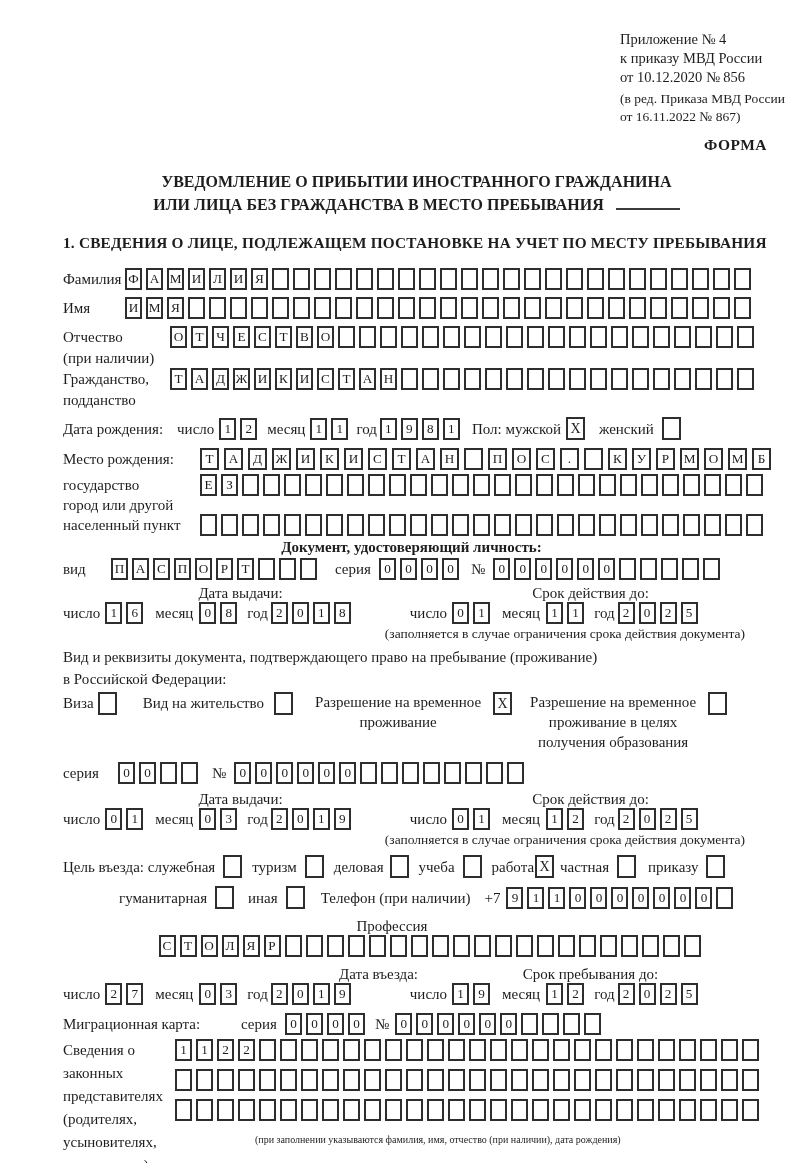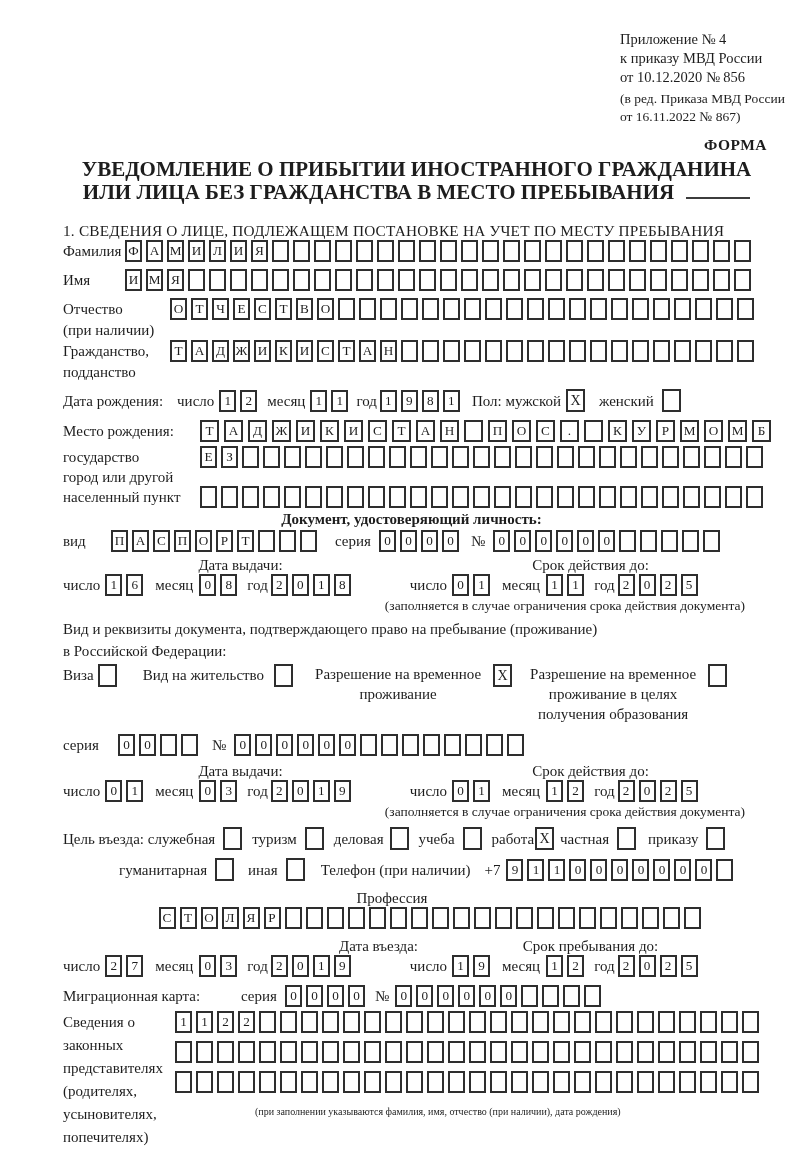--- a/index.html
+++ b/index.html
@@ -5,23 +5,23 @@
   html,body{margin:0;padding:0;background:#ffffff;}
   .page{
     position:relative;width:800px;height:1163px;box-sizing:border-box;
     padding:30px 0 0 63px;overflow:hidden;background:#fff;color:#1d1d1d;
     font-family:"Liberation Serif","DejaVu Serif",serif;
   }
   .hdr{margin-left:557px;font-size:14.5px;line-height:19px;}
   .hdr .sub{font-size:13.5px;line-height:18px;}
   .hdr .sub.first{margin-top:3px;}
   .forma{margin-top:10px;margin-right:33px;text-align:right;font-weight:bold;font-size:15.5px;letter-spacing:.5px;}
-  .title{margin-top:4px;margin-right:30px;text-align:center;font-weight:bold;font-size:21px;line-height:23px;}
+  .title{margin-top:16px;margin-right:30px;text-align:center;font-weight:bold;font-size:16px;line-height:23px;}
   .blank{display:inline-block;width:64px;border-bottom:2.5px solid #3c3c3c;margin-left:12px;}
-  .sec{margin-top:18px;font-weight:normal;font-size:15.3px;letter-spacing:.2px;}
+  .sec{margin-top:18px;margin-bottom:16px;font-weight:bold;font-size:15.3px;letter-spacing:.2px;}
   .row{display:flex;align-items:center;font-size:15px;line-height:18px;white-space:nowrap;}
   .row.top{align-items:flex-start;}
   .row.top .lbl{line-height:23px;}
   .lbl{flex-shrink:0;}
   .cells{display:flex;flex-shrink:0;}
   .cell{
     width:17px;height:22px;box-sizing:border-box;border:2px solid #2e2e2e;margin-right:4px;
     display:flex;align-items:center;justify-content:center;
     font-size:13.2px;line-height:1;background:#fff;flex-shrink:0;
   }

